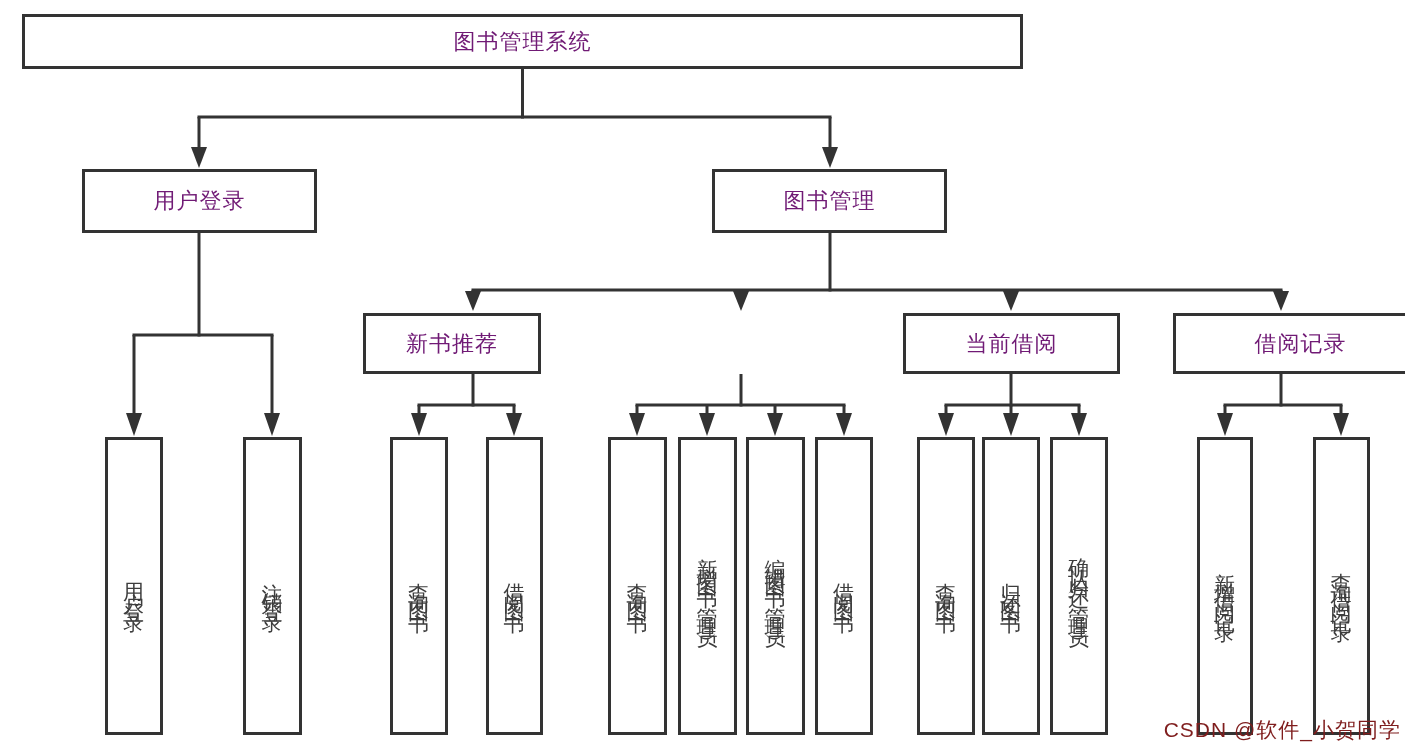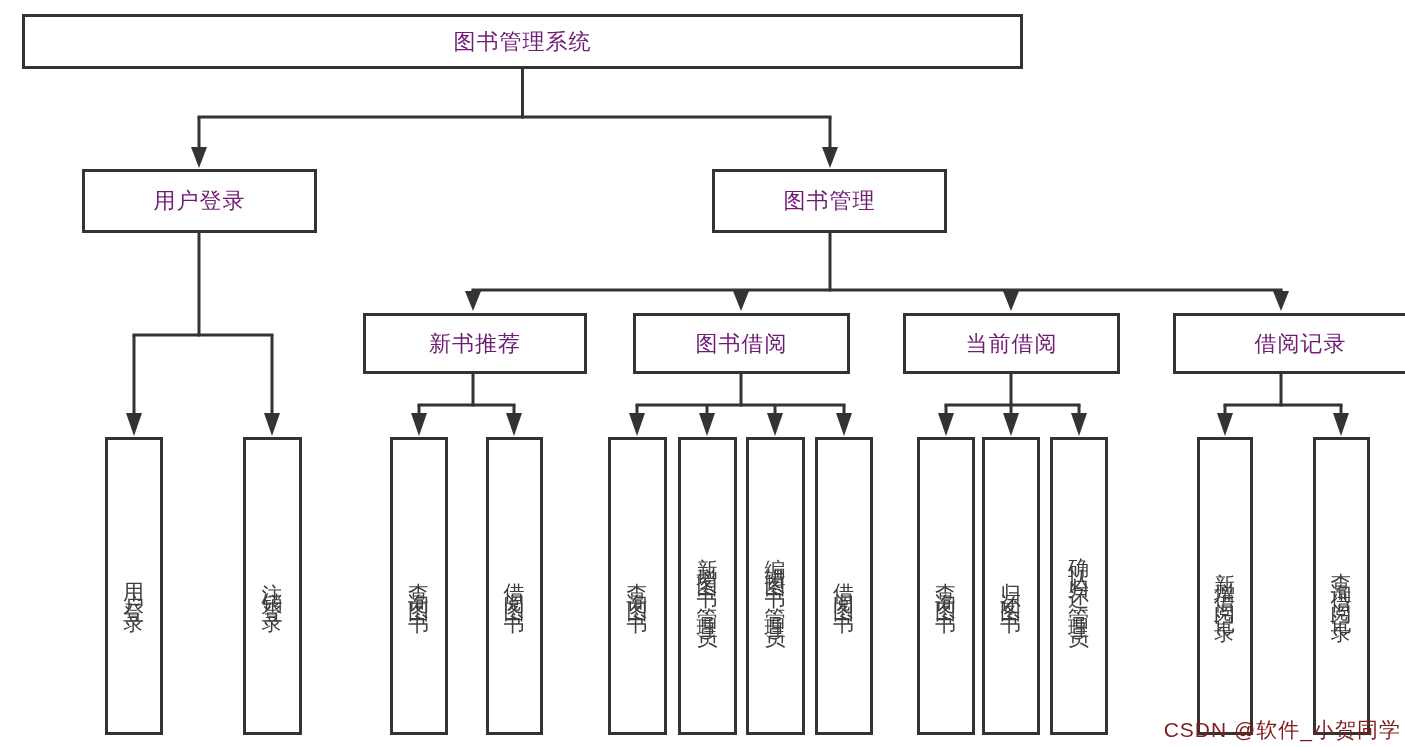--- a/index.html
+++ b/index.html
@@ -125,22 +125,21 @@
       <polygon points="1217,413 1233,413 1225,436"></polygon>
       <polygon points="1333,413 1349,413 1341,436"></polygon>
     </g>
   </svg>
 
   <div class="hbox" style="left:22px; top:14px; width:1001px; height:55px;">图书管理系统</div>
 
   <div class="hbox" style="left:82px; top:169px; width:235px; height:64px;">用户登录</div>
   <div class="hbox" style="left:712px; top:169px; width:235px; height:64px;">图书管理</div>
 
-  <div class="hbox" style="left:363px; top:313px; width:224px; height:61px;">新书推荐</div>
-  <div class="hbox" style="left:633px; top:313px; width:217px; height:61px;">图书借阅</div>
+  <div class="hbox" style="left:363px; top:313px; width:178px; height:61px;">新书推荐</div>
   <div class="hbox" style="left:903px; top:313px; width:217px; height:61px;">当前借阅</div>
   <div class="hbox" style="left:1173px; top:313px; width:255px; height:61px;">借阅记录</div>
 
   <div class="vbox" style="left:105px; top:437px; width:58px; height:298px;">用户登录</div>
   <div class="vbox" style="left:243px; top:437px; width:59px; height:298px;">注销登录</div>
 
   <div class="vbox" style="left:390px; top:437px; width:58px; height:298px;">查询图书</div>
   <div class="vbox" style="left:486px; top:437px; width:57px; height:298px;">借阅图书</div>
 
   <div class="vbox" style="left:608px; top:437px; width:59px; height:298px;">查询图书</div>

